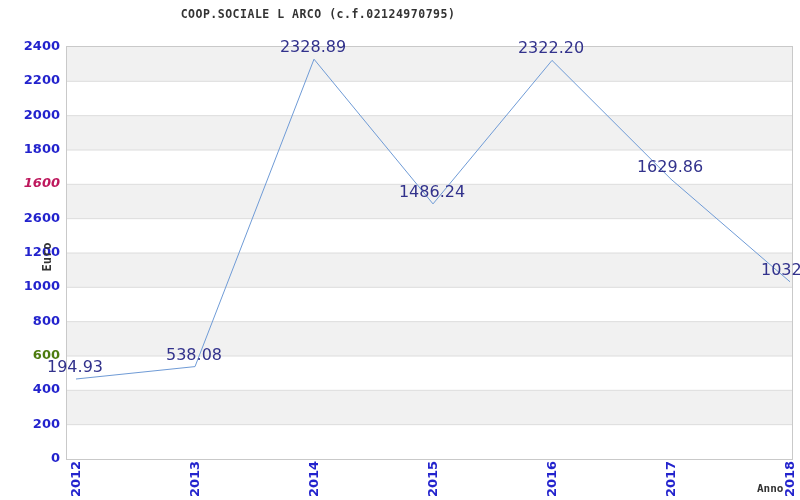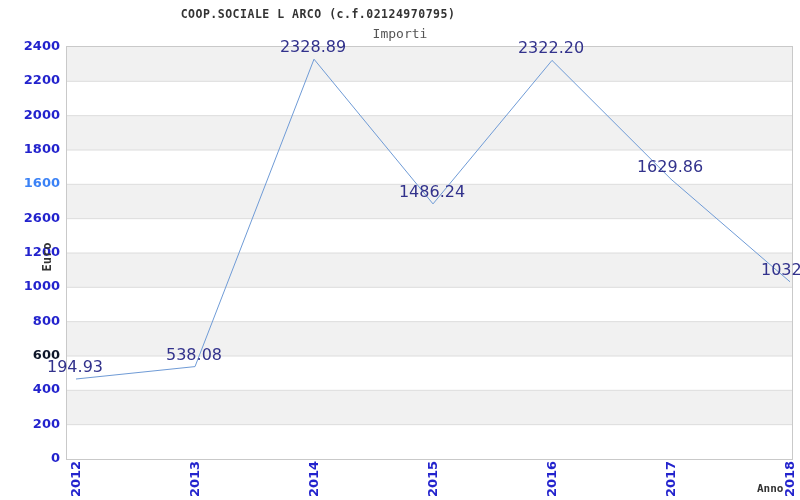--- a/index.html
+++ b/index.html
@@ -42,21 +42,20 @@
     position:absolute; left:757px; top:482px;
     font-family:"DejaVu Sans Mono", monospace;
     font-size:11px; font-weight:bold; color:#333333; white-space:nowrap;text-align:right;
   }
 </style>
 </head>
 <body>
 
 <div id="screen">
   <div class="chart-title">COOP.SOCIALE L ARCO (c.f.02124970795)</div>
-  <div class="chart-subtitle">Importi</div>
   <div class="plot" id="plot">
       <svg width="725" height="412" viewBox="0 0 725 412" style="display:block">
         <rect x="0" y="343.33" width="725" height="34.33" fill="#f1f1f1"></rect>
         <rect x="0" y="274.67" width="725" height="34.33" fill="#f1f1f1"></rect>
         <rect x="0" y="206.00" width="725" height="34.33" fill="#f1f1f1"></rect>
         <rect x="0" y="137.33" width="725" height="34.33" fill="#f1f1f1"></rect>
         <rect x="0" y="68.67" width="725" height="34.33" fill="#f1f1f1"></rect>
         <rect x="0" y="0.00" width="725" height="34.33" fill="#f1f1f1"></rect>
         <line x1="0" y1="377.67" x2="725" y2="377.67" stroke="#dcdcdc" stroke-width="1"></line>
         <line x1="0" y1="343.33" x2="725" y2="343.33" stroke="#dcdcdc" stroke-width="1"></line>
@@ -69,26 +68,26 @@
         <line x1="0" y1="103.00" x2="725" y2="103.00" stroke="#dcdcdc" stroke-width="1"></line>
         <line x1="0" y1="68.67" x2="725" y2="68.67" stroke="#dcdcdc" stroke-width="1"></line>
         <line x1="0" y1="34.33" x2="725" y2="34.33" stroke="#dcdcdc" stroke-width="1"></line>
         <polyline points="9.0,332.0 128.0,319.6 247.0,12.2 366.0,156.9 485.0,13.4 604.0,132.2 723.0,234.8" fill="none" stroke="#6f9bd6" stroke-width="1"></polyline>
       </svg>
     </div>
   <div id="decor">
       <div class="ytick" style="top: 450px; color: rgb(35, 35, 205);">0</div>
       <div class="ytick" style="top: 415.667px; color: rgb(35, 35, 205);">200</div>
       <div class="ytick" style="top: 381.333px; color: rgb(35, 35, 205);">400</div>
-      <div class="ytick" style="top: 347px; color: #0f172a;">600</div>
+      <div class="ytick" style="top: 347px; color: #4d7c0f;">600</div>
       <div class="ytick" style="top: 312.667px; color: rgb(35, 35, 205);">800</div>
       <div class="ytick" style="top: 278.333px; color: rgb(35, 35, 205);">1000</div>
       <div class="ytick" style="top: 244px; color: rgb(35, 35, 205);">1200</div>
       <div class="ytick" style="top: 209.667px; color: rgb(35, 35, 205);">2600</div>
-      <div class="ytick" style="top: 175.333px; color: #3b82f6;">1600</div>
+      <div class="ytick" style="top: 175.333px; color: #be185d; font-style: italic;">1600</div>
       <div class="ytick" style="top: 141px; color: rgb(35, 35, 205);">1800</div>
       <div class="ytick" style="top: 106.667px; color: rgb(35, 35, 205);">2000</div>
       <div class="ytick" style="top: 72.3333px; color: rgb(35, 35, 205);">2200</div>
       <div class="ytick" style="top: 38px; color: rgb(35, 35, 205);">2400</div>
       <div class="xtick" style="left: 75px; top: 479px; color: rgb(35, 35, 205);">2012</div>
       <div class="xtick" style="left: 194px; top: 479px; color: rgb(35, 35, 205);">2013</div>
       <div class="xtick" style="left: 313px; top: 479px; color: rgb(35, 35, 205);">2014</div>
       <div class="xtick" style="left: 432px; top: 479px; color: rgb(35, 35, 205);">2015</div>
       <div class="xtick" style="left: 551px; top: 479px; color: rgb(35, 35, 205);">2016</div>
       <div class="xtick" style="left: 670px; top: 479px; color: rgb(35, 35, 205);">2017</div>

